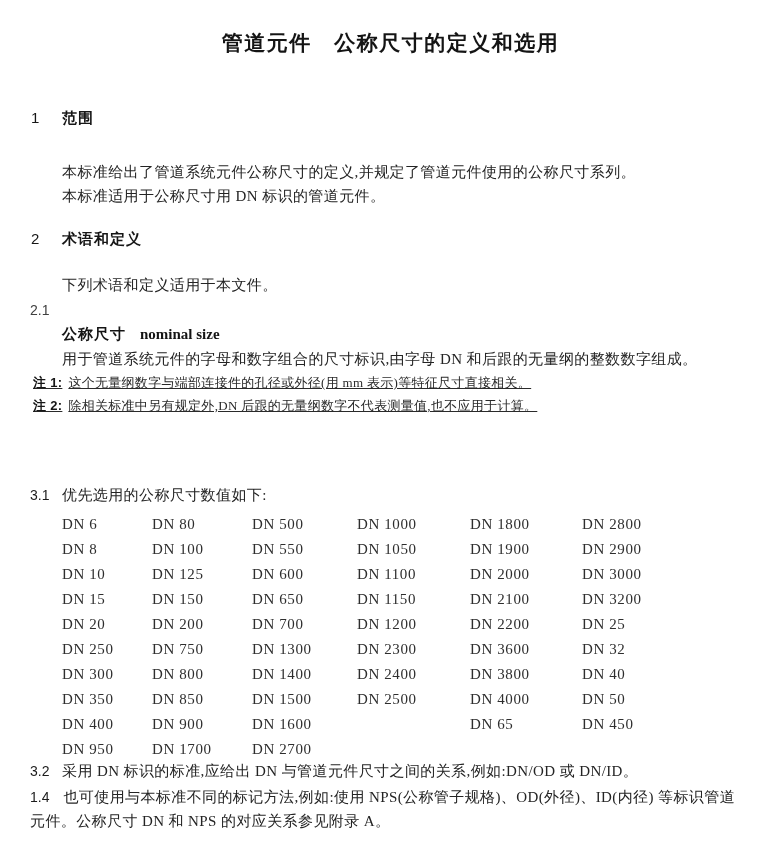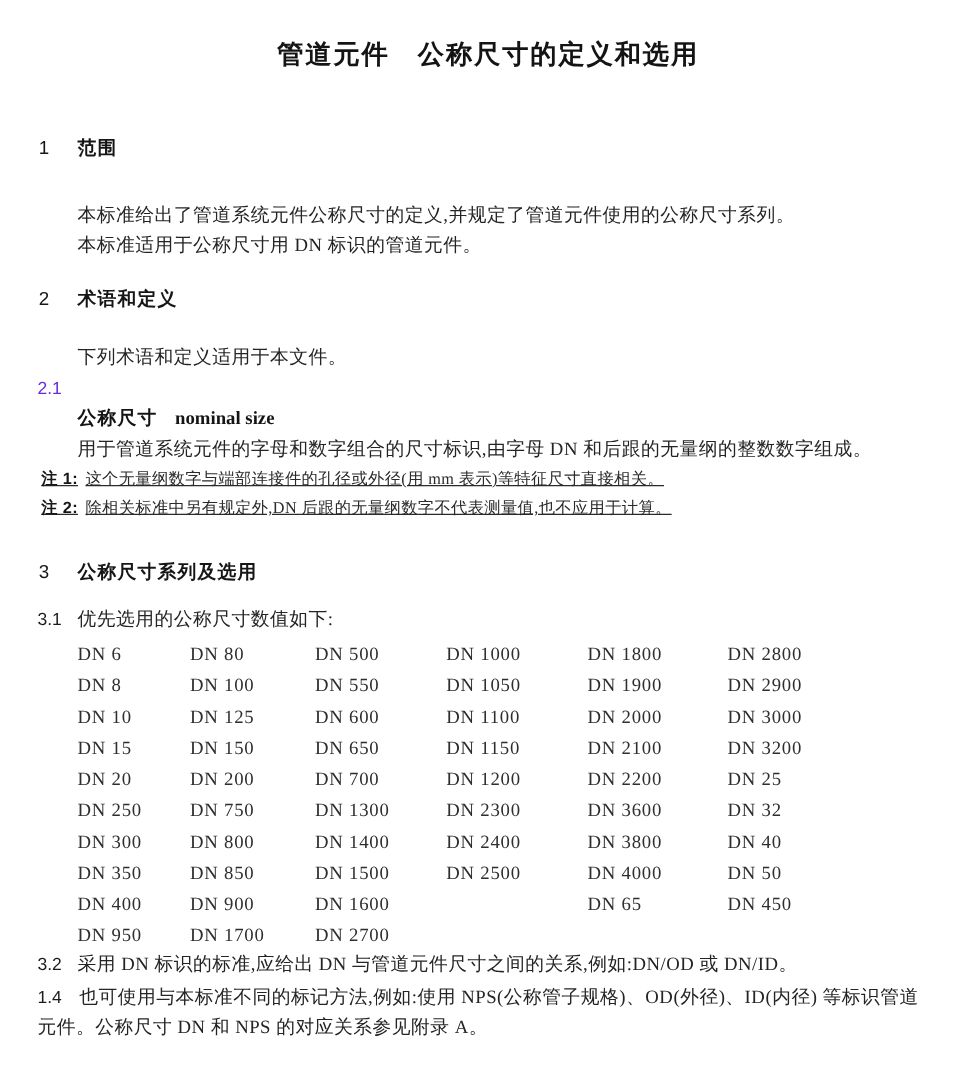--- a/index.html
+++ b/index.html
@@ -53,21 +53,21 @@
     left: 62px;
     letter-spacing: 0.4px;
     white-space: nowrap;
     color: #242424;
   }
 
   .clause-num {
     left: 30px;
     font-family: "Liberation Sans", "DejaVu Sans", sans-serif;
     font-size: 14px;
-    color: #6d28d9;
+    color: #404040;
     white-space: nowrap;
     text-align: center;
   }
 
   .term-line {
     left: 62px;
     white-space: nowrap;
   }
   .term-zh {
     font-family: Liberation Mono, monospace;
@@ -165,23 +165,20 @@
     <span class="term-zh">公称尺寸</span><span class="term-en">nominal size</span>
   </div>
   <div class="abs body-line" style="top:350px;">用于管道系统元件的字母和数字组合的尺寸标识,由字母 DN 和后跟的无量纲的整数数字组成。</div>
   <div class="abs note-line" style="top:374px;">
     <span class="note-label">注 1:</span><span>这个无量纲数字与端部连接件的孔径或外径(用 mm 表示)等特征尺寸直接相关。</span>
   </div>
   <div class="abs note-line" style="top:397px;">
     <span class="note-label">注 2:</span><span>除相关标准中另有规定外,DN 后跟的无量纲数字不代表测量值,也不应用于计算。</span>
   </div>
 
-  <div class="abs sec-heading" style="top:448px;">
-    <span class="sec-num">3</span><span class="sec-label">公称尺寸系列及选用</span>
-  </div>
 
   <div class="abs clause-line" style="top:486px;">
     <span class="c-num">3.1</span><span>优先选用的公称尺寸数值如下:</span>
   </div>
 
   <div class="abs dn-grid">
       <div class="dn-cell">DN 6</div>
       <div class="dn-cell">DN 80</div>
       <div class="dn-cell">DN 500</div>
       <div class="dn-cell">DN 1000</div>

